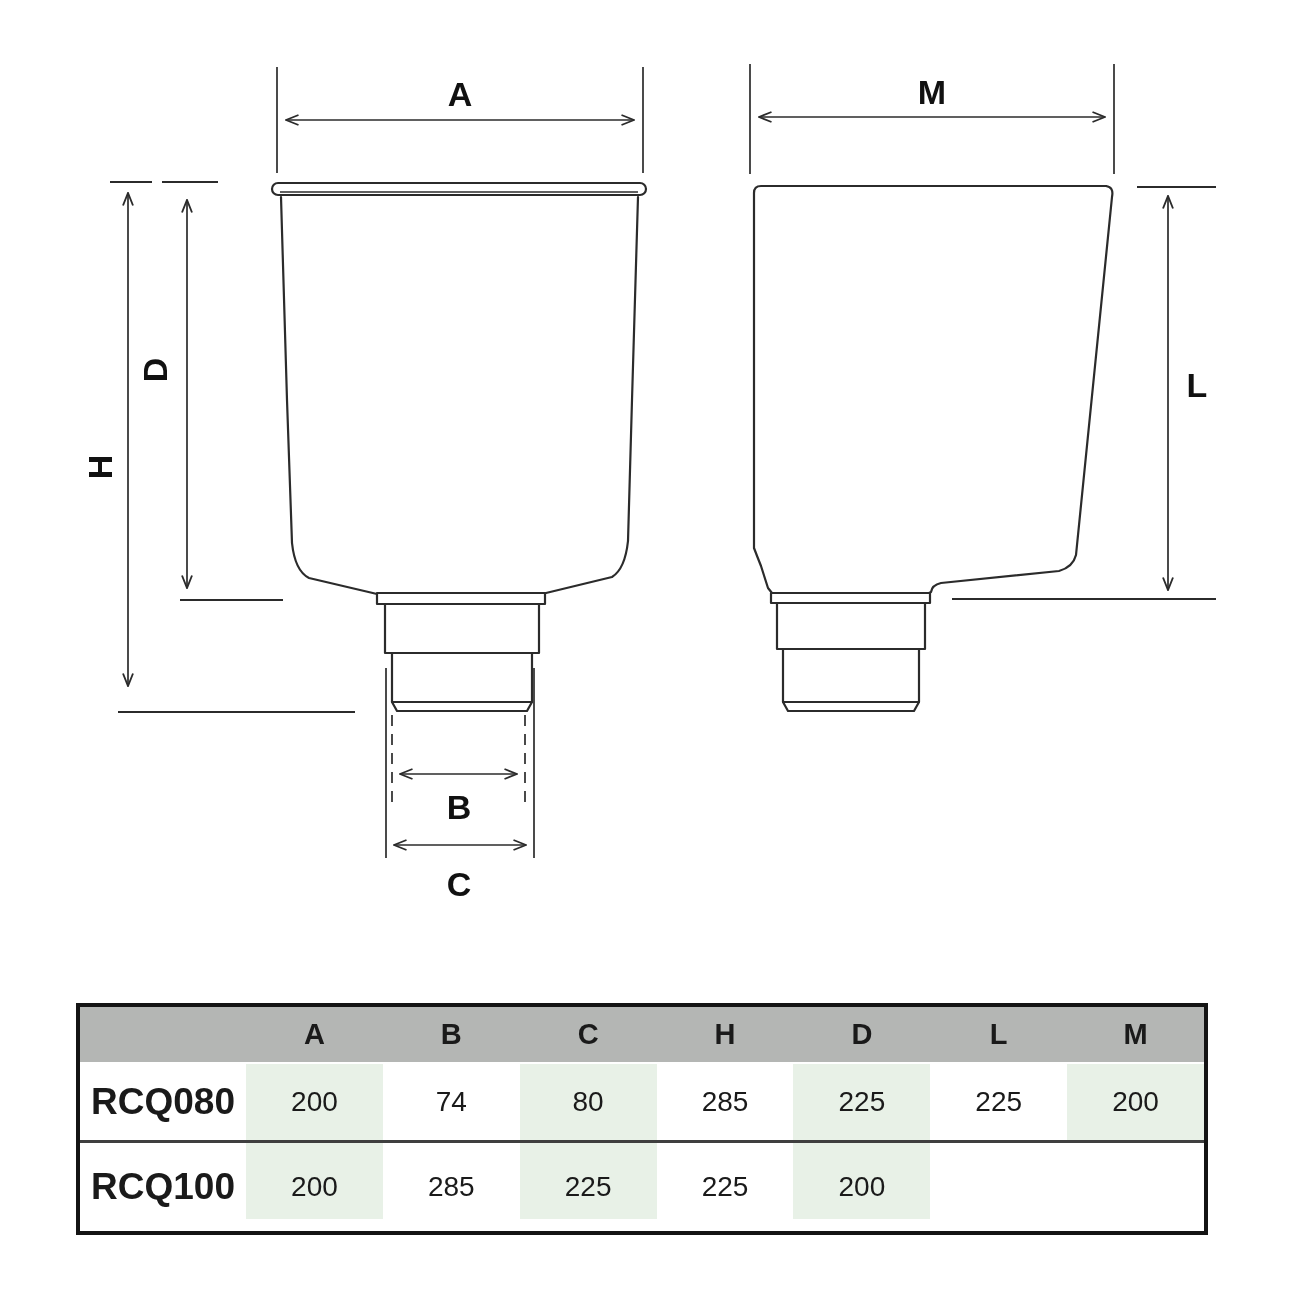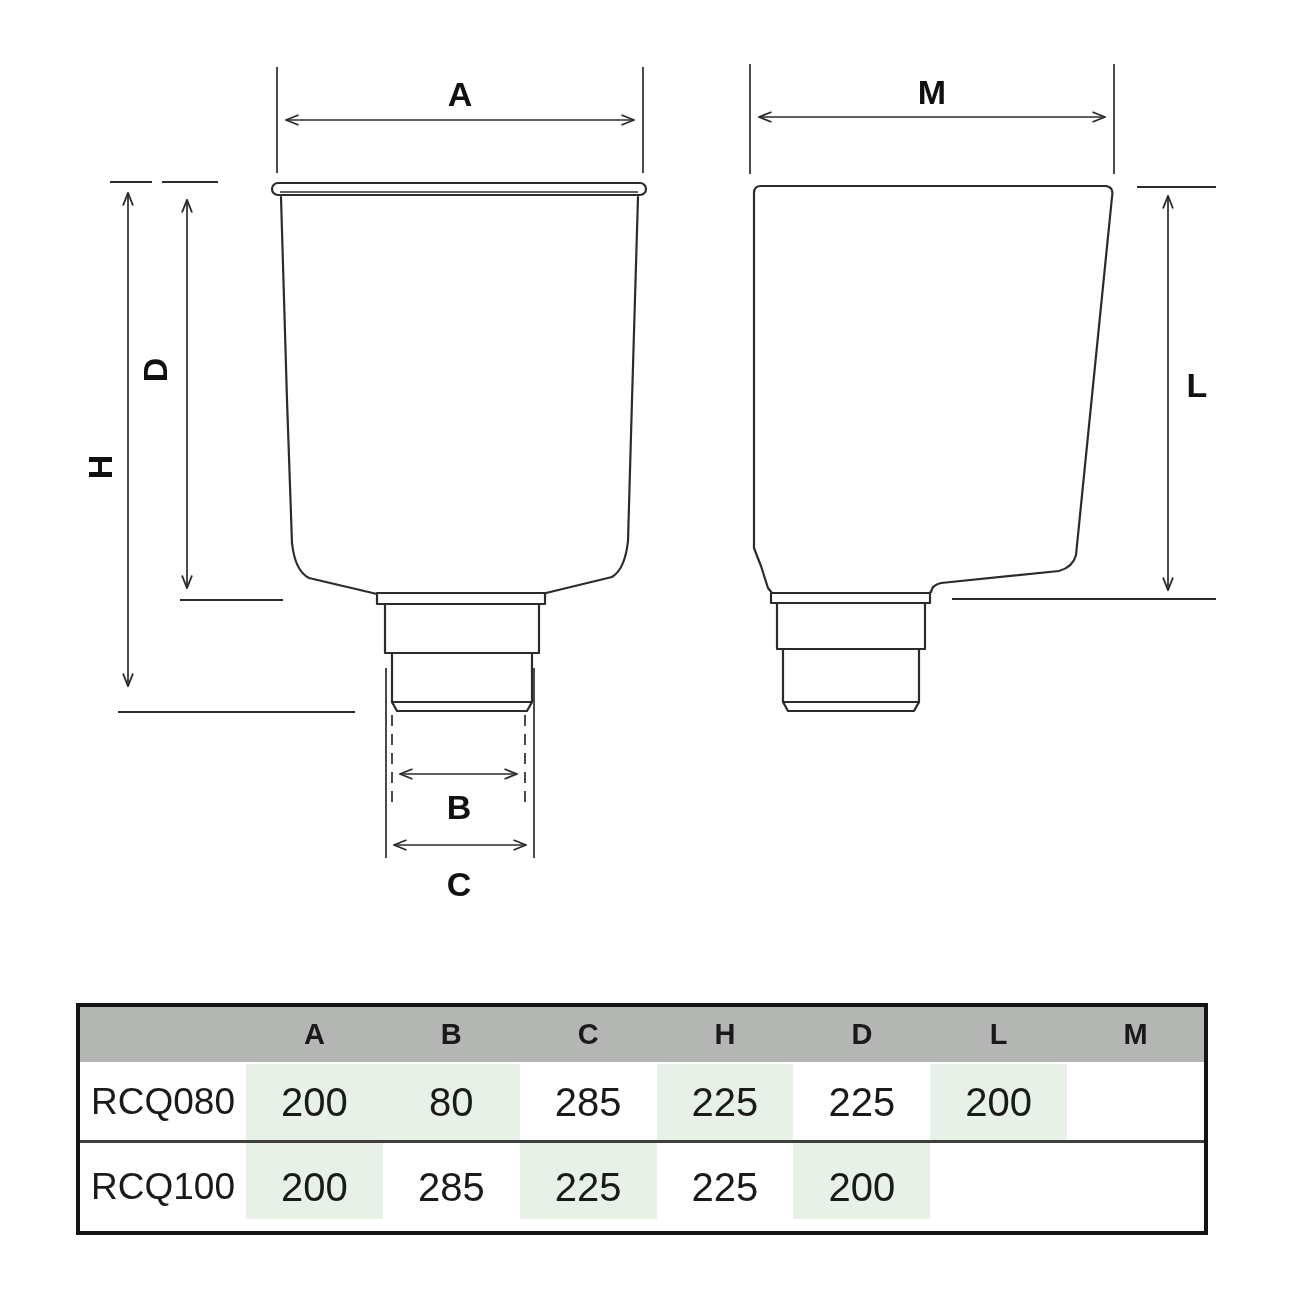--- a/index.html
+++ b/index.html
@@ -27,22 +27,22 @@
   .spec-table{
     position:absolute;left:76px;top:1003px;width:1132px;
     border:4px solid #141414;background:#fff;box-sizing:border-box;
   }
   .t-row{display:grid;grid-template-columns:166px repeat(7,1fr);}
   .t-head{height:55px;background:var(--header-bg);border-bottom:2px solid #fff;}
   .t-r1{height:76px;}
   .t-r2{height:88px;border-top:3px solid #3f3f3f;}
   .cell{display:flex;align-items:center;justify-content:center;color:var(--ink);}
   .t-head .cell{font-weight:bold;font-size:29px;}
-  .model{font-weight:normal;font-size:37px;}
-  .val{font-size:40px;}
+  .model{font-weight:bold;font-size:37px;}
+  .val{font-size:28px;}
   .g{background:var(--cell-green);}
   .t-r2 .g{background:linear-gradient(to bottom,var(--cell-green) 0,var(--cell-green) 76px,#fff 76px);}
 </style>
 </head>
 <body>
 
 <div class="canvas">
 
   <svg width="1300" height="1000" viewBox="0 0 1300 1000">
     <defs>
@@ -122,20 +122,21 @@
       <div class="cell">C</div>
       <div class="cell">H</div>
       <div class="cell">D</div>
       <div class="cell">L</div>
       <div class="cell">M</div>
     </div>
 
     <div class="t-row t-r1">
       <div class="cell model">RCQ080</div>
       <div class="cell val g">200</div>
+      <div class="cell val">74</div>
       <div class="cell val g">80</div>
       <div class="cell val">285</div>
       <div class="cell val g">225</div>
       <div class="cell val">225</div>
       <div class="cell val g">200</div>
     </div>
 
     <div class="t-row t-r2">
       <div class="cell model">RCQ100</div>
       <div class="cell val g">200</div>

